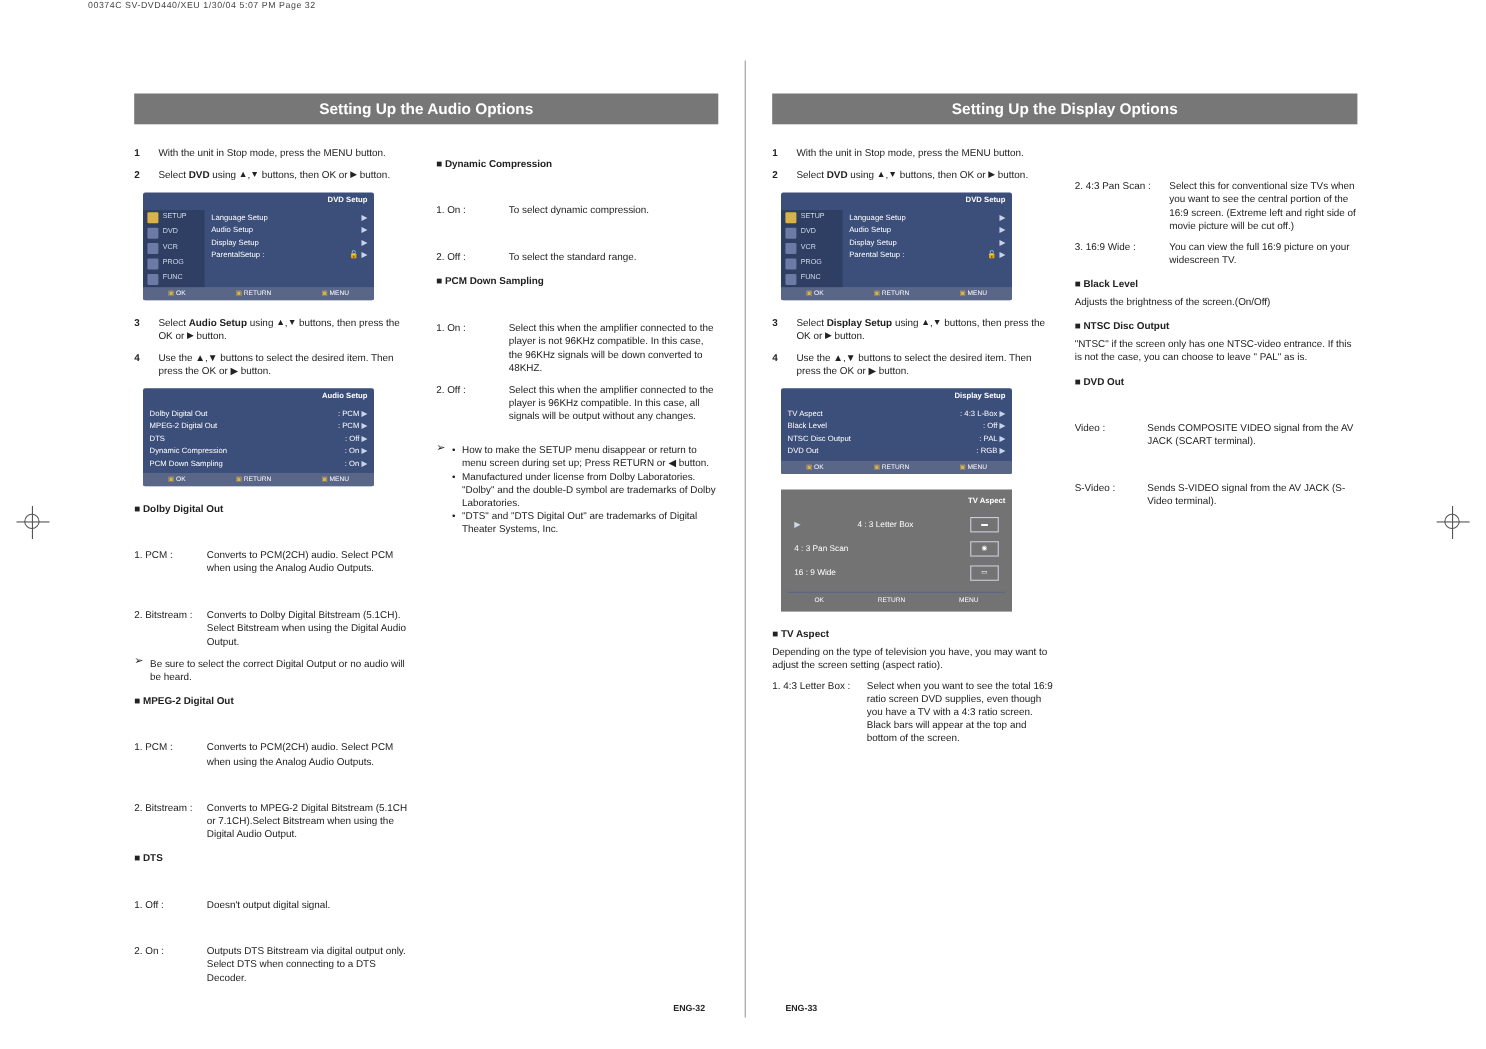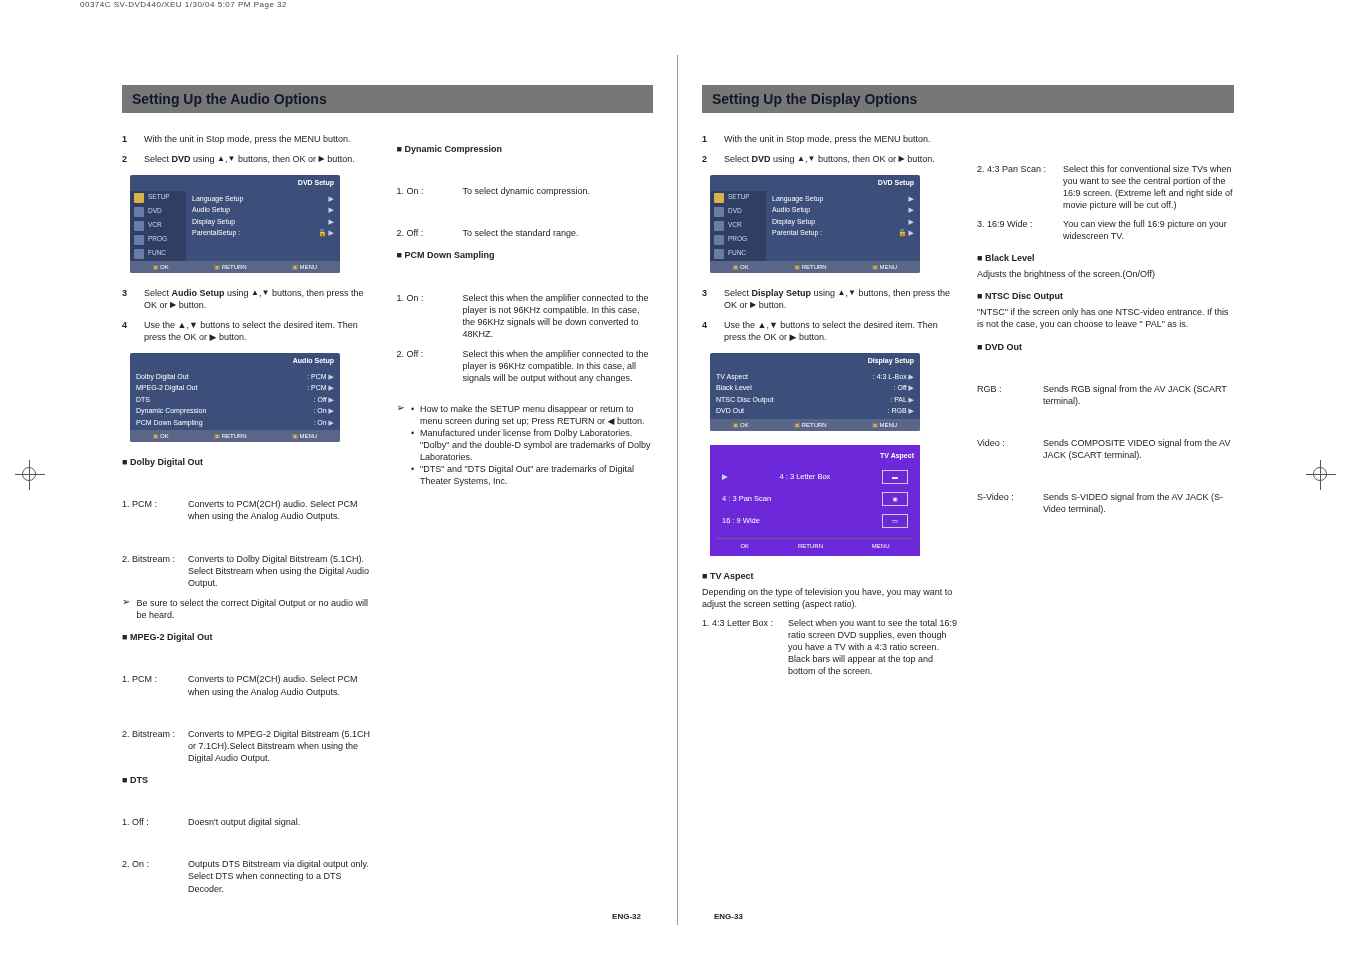--- a/index.html
+++ b/index.html
@@ -49,25 +49,26 @@
     position: absolute;
     left: 80px;
     top: 0;
     font-size: 8px;
     color: #444;
     letter-spacing: 0.5px;
   }
 
   .section-bar {
     background: #777;
-    color: #0f172a;
+    color: #ffffff;
     font-size: 14px;
     font-weight: bold;
     padding: 6px 10px;
     margin: 30px 0 20px 0;
+    text-align: center;
   }
 
   .cols { display: flex; gap: 18px; margin-top: 10px; }
   .col { flex: 1; font-size: 9px; line-height: 1.35; }
 
   .step { display: flex; gap: 10px; margin-bottom: 8px; }
   .step-num { font-weight: bold; width: 12px; flex-shrink: 0; }
   .step-body { flex: 1; }
 
   .screenshot {
@@ -142,21 +143,21 @@
   .page-num {
     position: absolute;
     bottom: 4px;
     font-size: 8px;
     font-weight: bold;
   }
   .page-num.left { right: 36px; }
   .page-num.right { left: 36px; }
 
   .tv-aspect-box {
-    background: #6d28d9;
+    background: #737373;
     color: #fff;
     width: 210px;
     font-size: 8px;
     margin: 10px 0 14px 8px;
     padding: 6px;
   }
   .tv-aspect-box .title { text-align: right; font-weight: bold; font-size: 7px; margin-bottom: 6px; }
   .tv-aspect-box .opt {
     display: flex; justify-content: space-between; align-items: center;
     padding: 4px 6px;
@@ -516,24 +517,20 @@
           </div>
 
       <div class="sub-head">Black Level</div>
       <div>Adjusts the brightness of the screen.(On/Off)</div>
 
       <div class="sub-head">NTSC Disc Output</div>
       <div>"NTSC" if the screen only has one NTSC-video entrance. If this is not the case, you can choose to leave " PAL" as is.</div>
 
       <div class="sub-head">DVD Out</div>
       <div class="kv">
-            <div class="k">RGB :</div>
-            <div class="v">Sends RGB signal from the AV JACK (SCART terminal).</div>
-          </div>
-      <div class="kv">
             <div class="k">Video :</div>
             <div class="v">Sends COMPOSITE VIDEO signal from the AV JACK (SCART terminal).</div>
           </div>
       <div class="kv">
             <div class="k">S-Video :</div>
             <div class="v">Sends S-VIDEO signal from the AV JACK (S-Video terminal).</div>
           </div>
     </div>
   </div>
 

